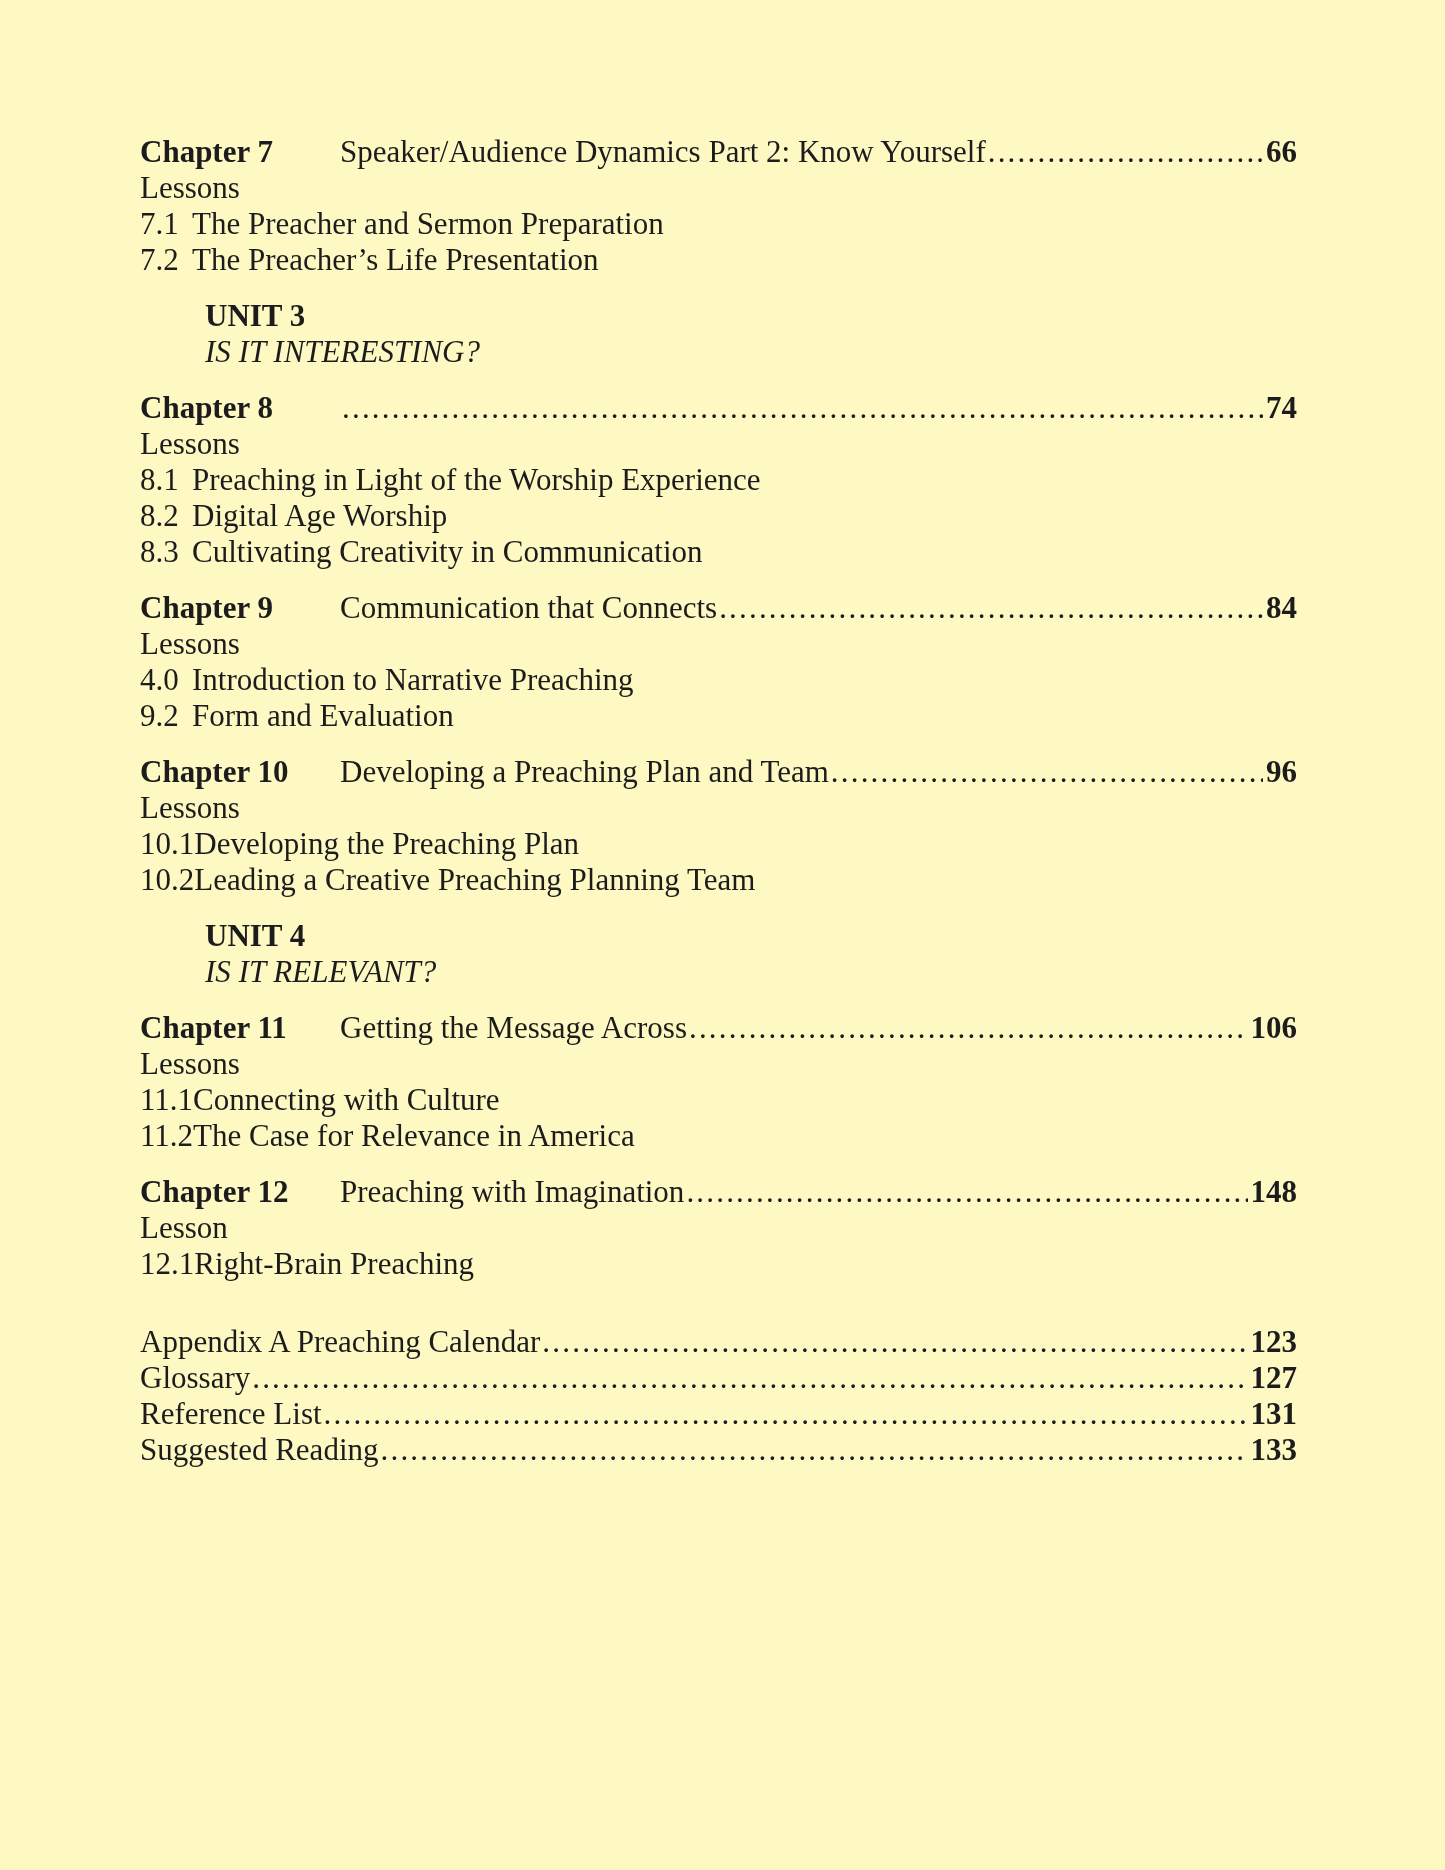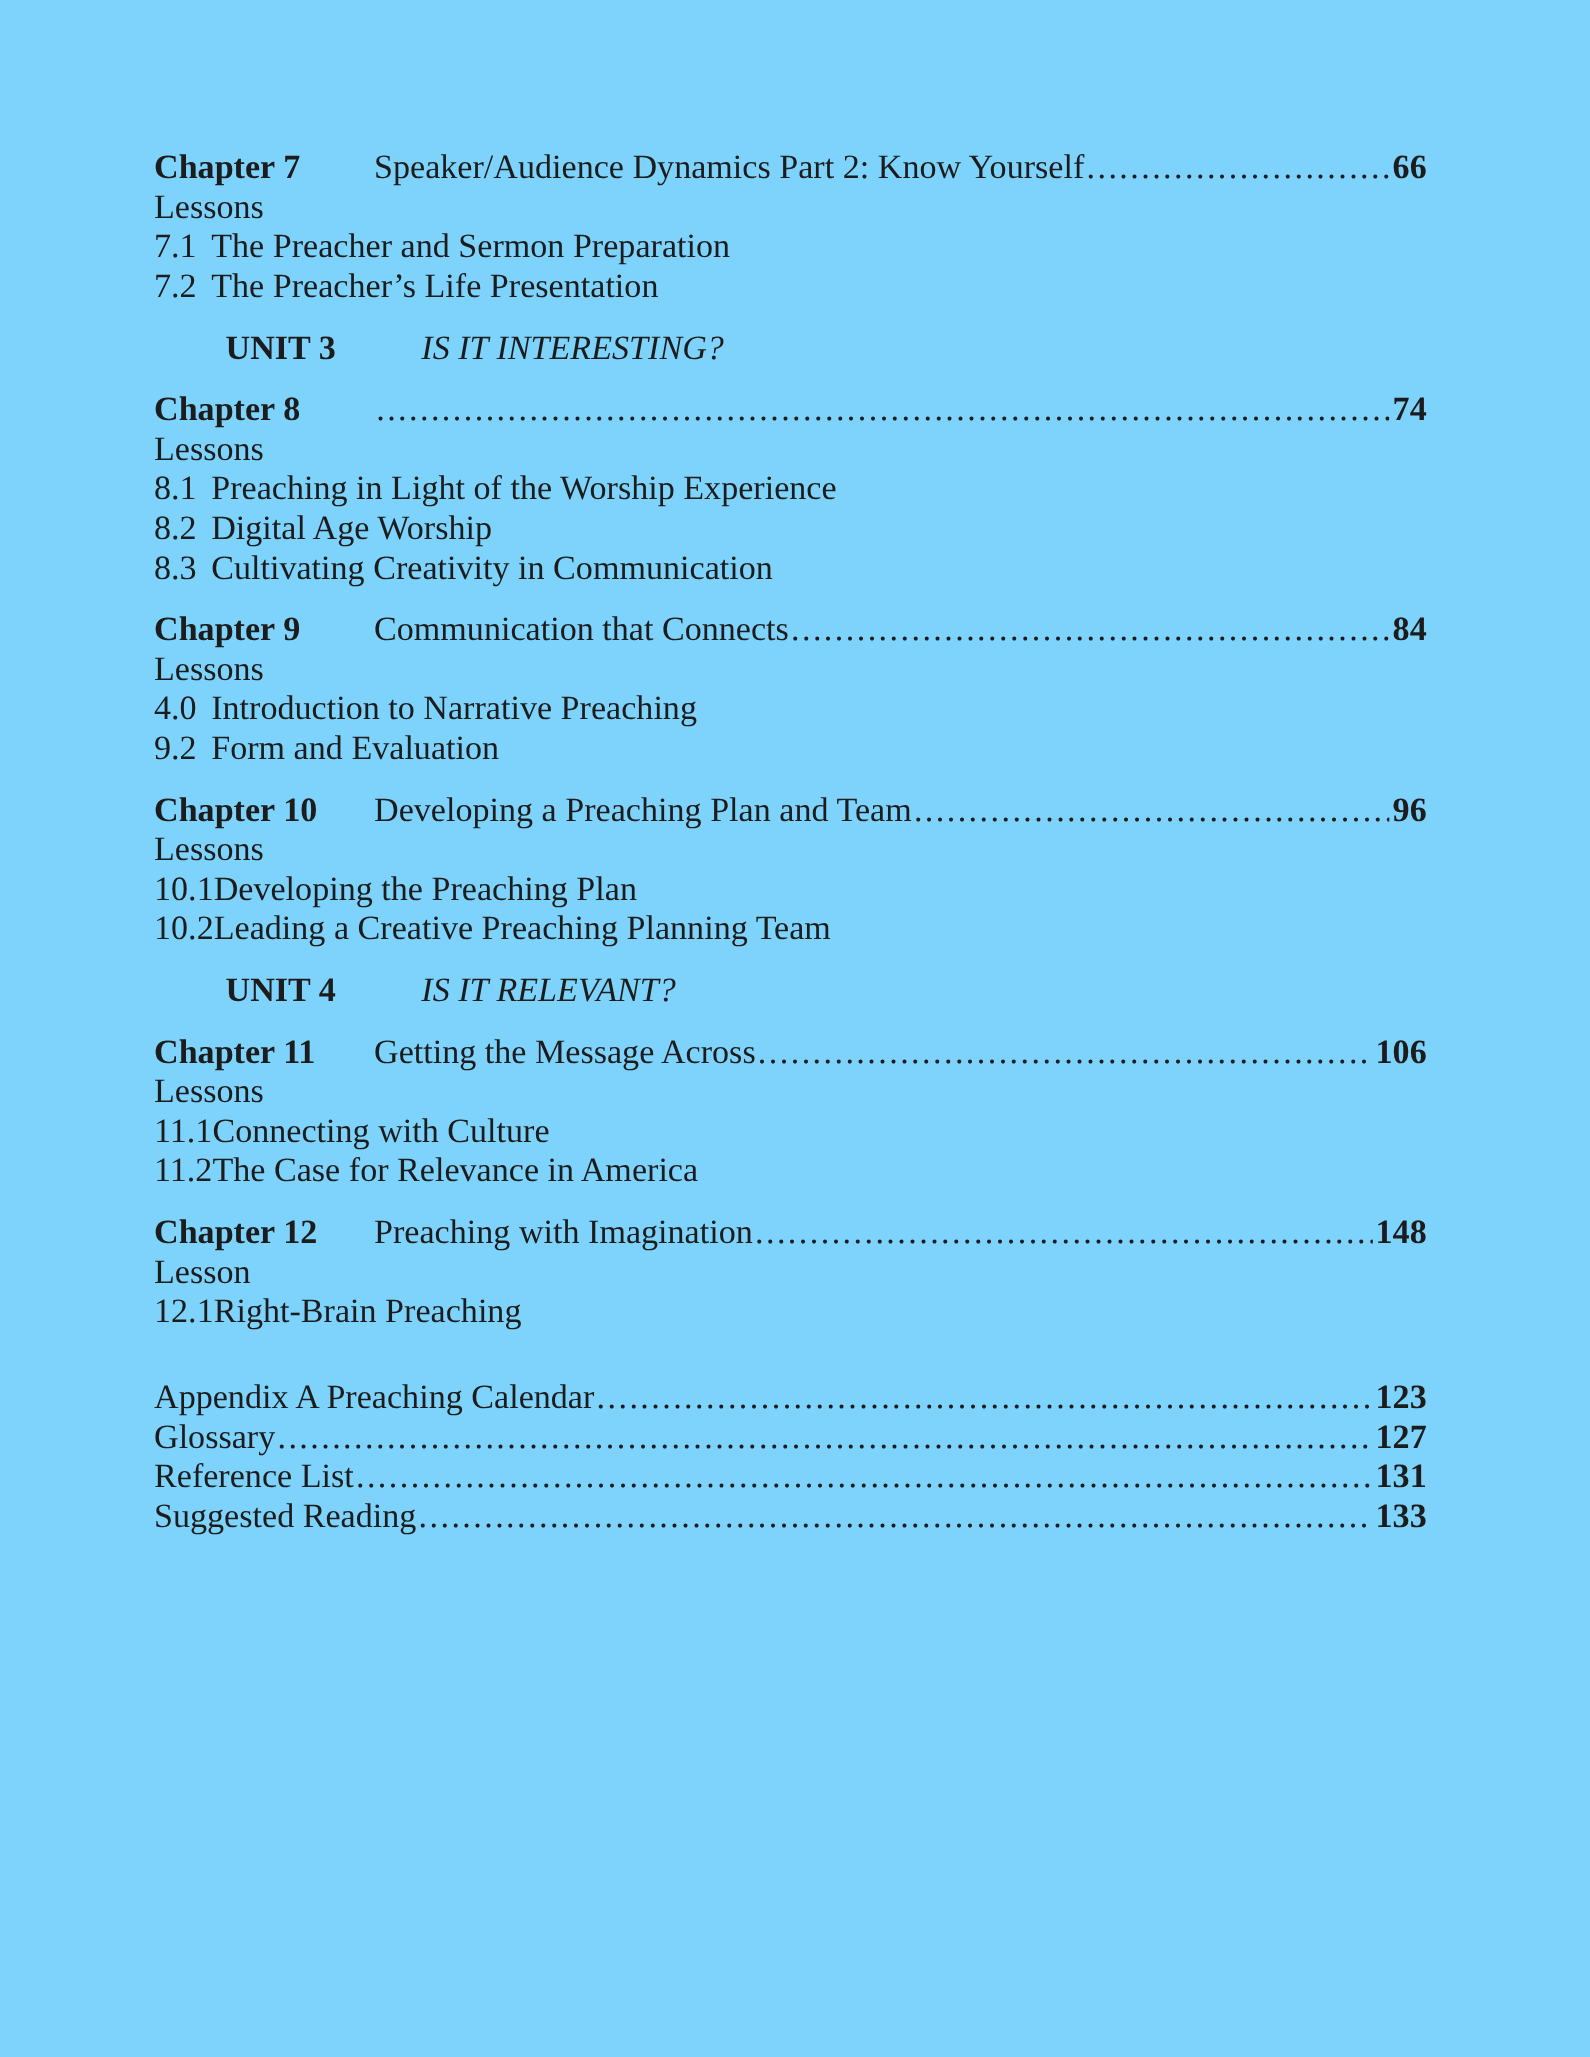--- a/index.html
+++ b/index.html
@@ -14,21 +14,21 @@
     font-family: "Liberation Serif", "DejaVu Serif", serif;
     font-size: 31px;
     line-height: 36px;
     color: #1c1c1c;
   }
   .page {
     box-sizing: border-box;
     width: 1445px;
     height: 1870px;
     padding: 134px 148px 0 140px;
-    background: #7dd3fc;
+    background: #fef9c3;
   }
   .row {
     display: flex;
     align-items: baseline;
   }
   .chapter-block { margin-top: 20px; }
   .chapter-block:first-child { margin-top: 0; }
   .ch-label {
     font-weight: bold;
     min-width: 200px;
@@ -56,20 +56,21 @@
   .lesson-row { display: flex; align-items: flex-start; }
   .lesson-num {
     min-width: 52px;
     flex: 0 0 auto;
   }
   .lesson-title { flex: 0 0 auto; }
   .unit-row {
     display: flex;
     align-items: baseline;
     margin: 20px 0 20px 65px;
+    flex-direction: column;
   }
   .unit-label {
     font-weight: bold;
     min-width: 178px;
     flex: 0 0 auto;
   }
   .unit-title {
     font-style: italic;
     flex: 0 0 auto;
   }

